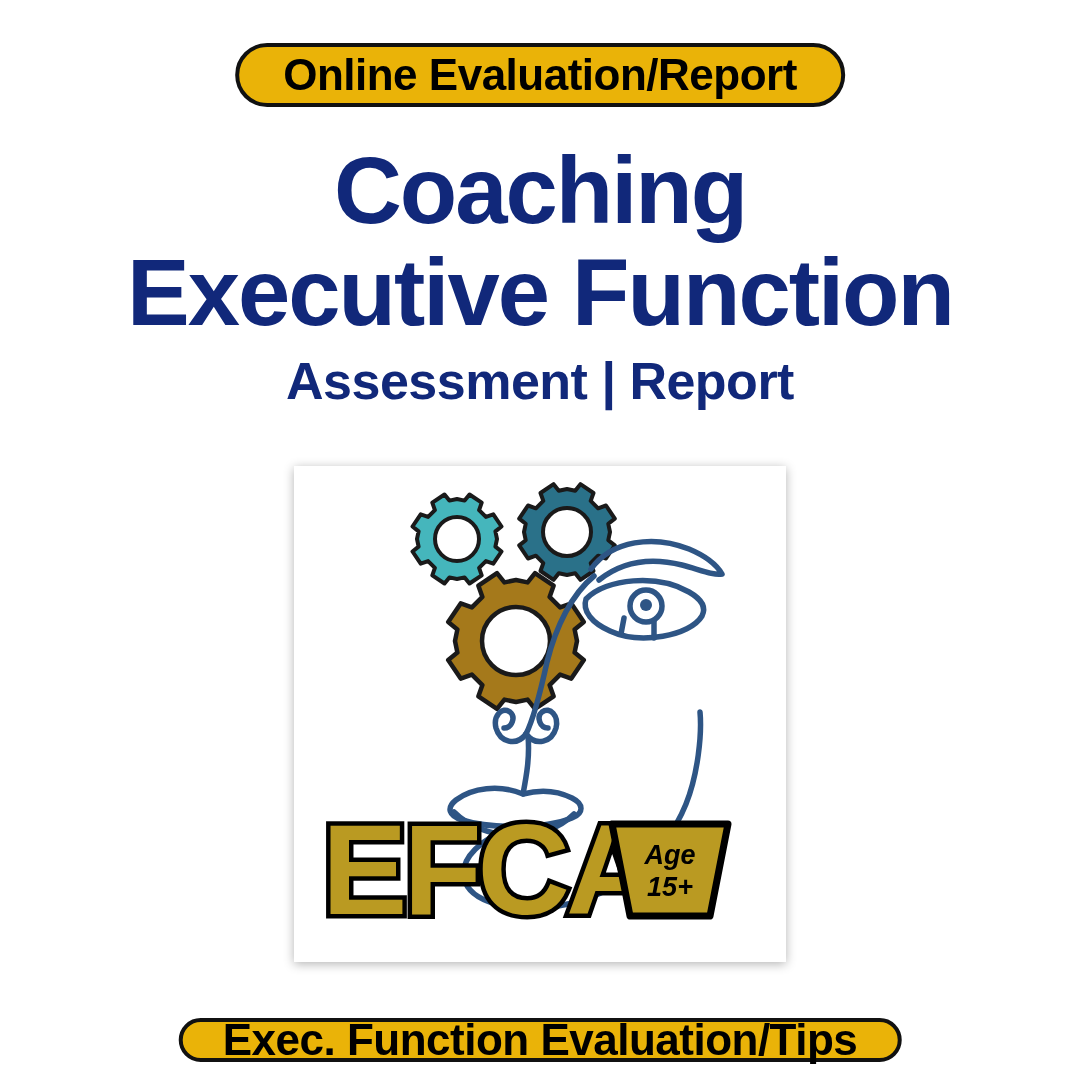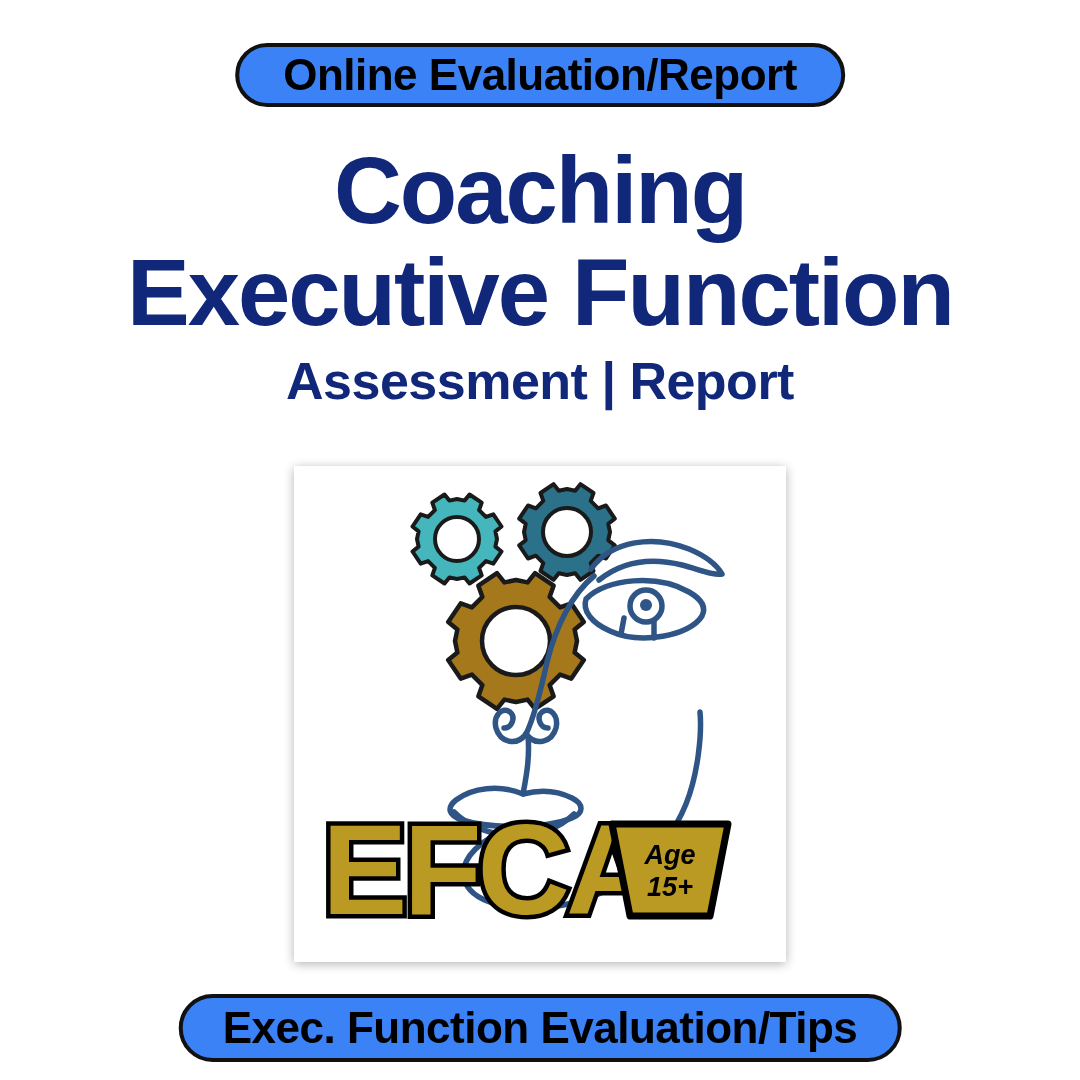--- a/index.html
+++ b/index.html
@@ -20,21 +20,21 @@
     width: 1080px;
     height: 1080px;
     background: #ffffff;
     display: flex;
     flex-direction: column;
     align-items: center;
   }
 
   
   .pill {
-    background: #3b82f6;
+    background: #eab308;
     border: 4px solid #111111;
     border-radius: 999px;
     color: #000000;
     font-weight: 700;
     display: flex;
     align-items: center;
     justify-content: center;
     box-sizing: border-box;
     letter-spacing: -0.5px;
     white-space: nowrap;
@@ -46,21 +46,21 @@
     transform: translateX(-50%);
     height: 64px;
     padding: 0 44px;
     font-size: 44px;
   }
   #pill-bottom {
     position: absolute;
     bottom: 18px;
     left: 50%;
     transform: translateX(-50%);
-    height: 68px;
+    height: 44px;
     padding: 0 40px;
     font-size: 44px;
   }
 
   
   #headings {
     position: absolute;
     top: 140px;
     left: 0;
     right: 0;

